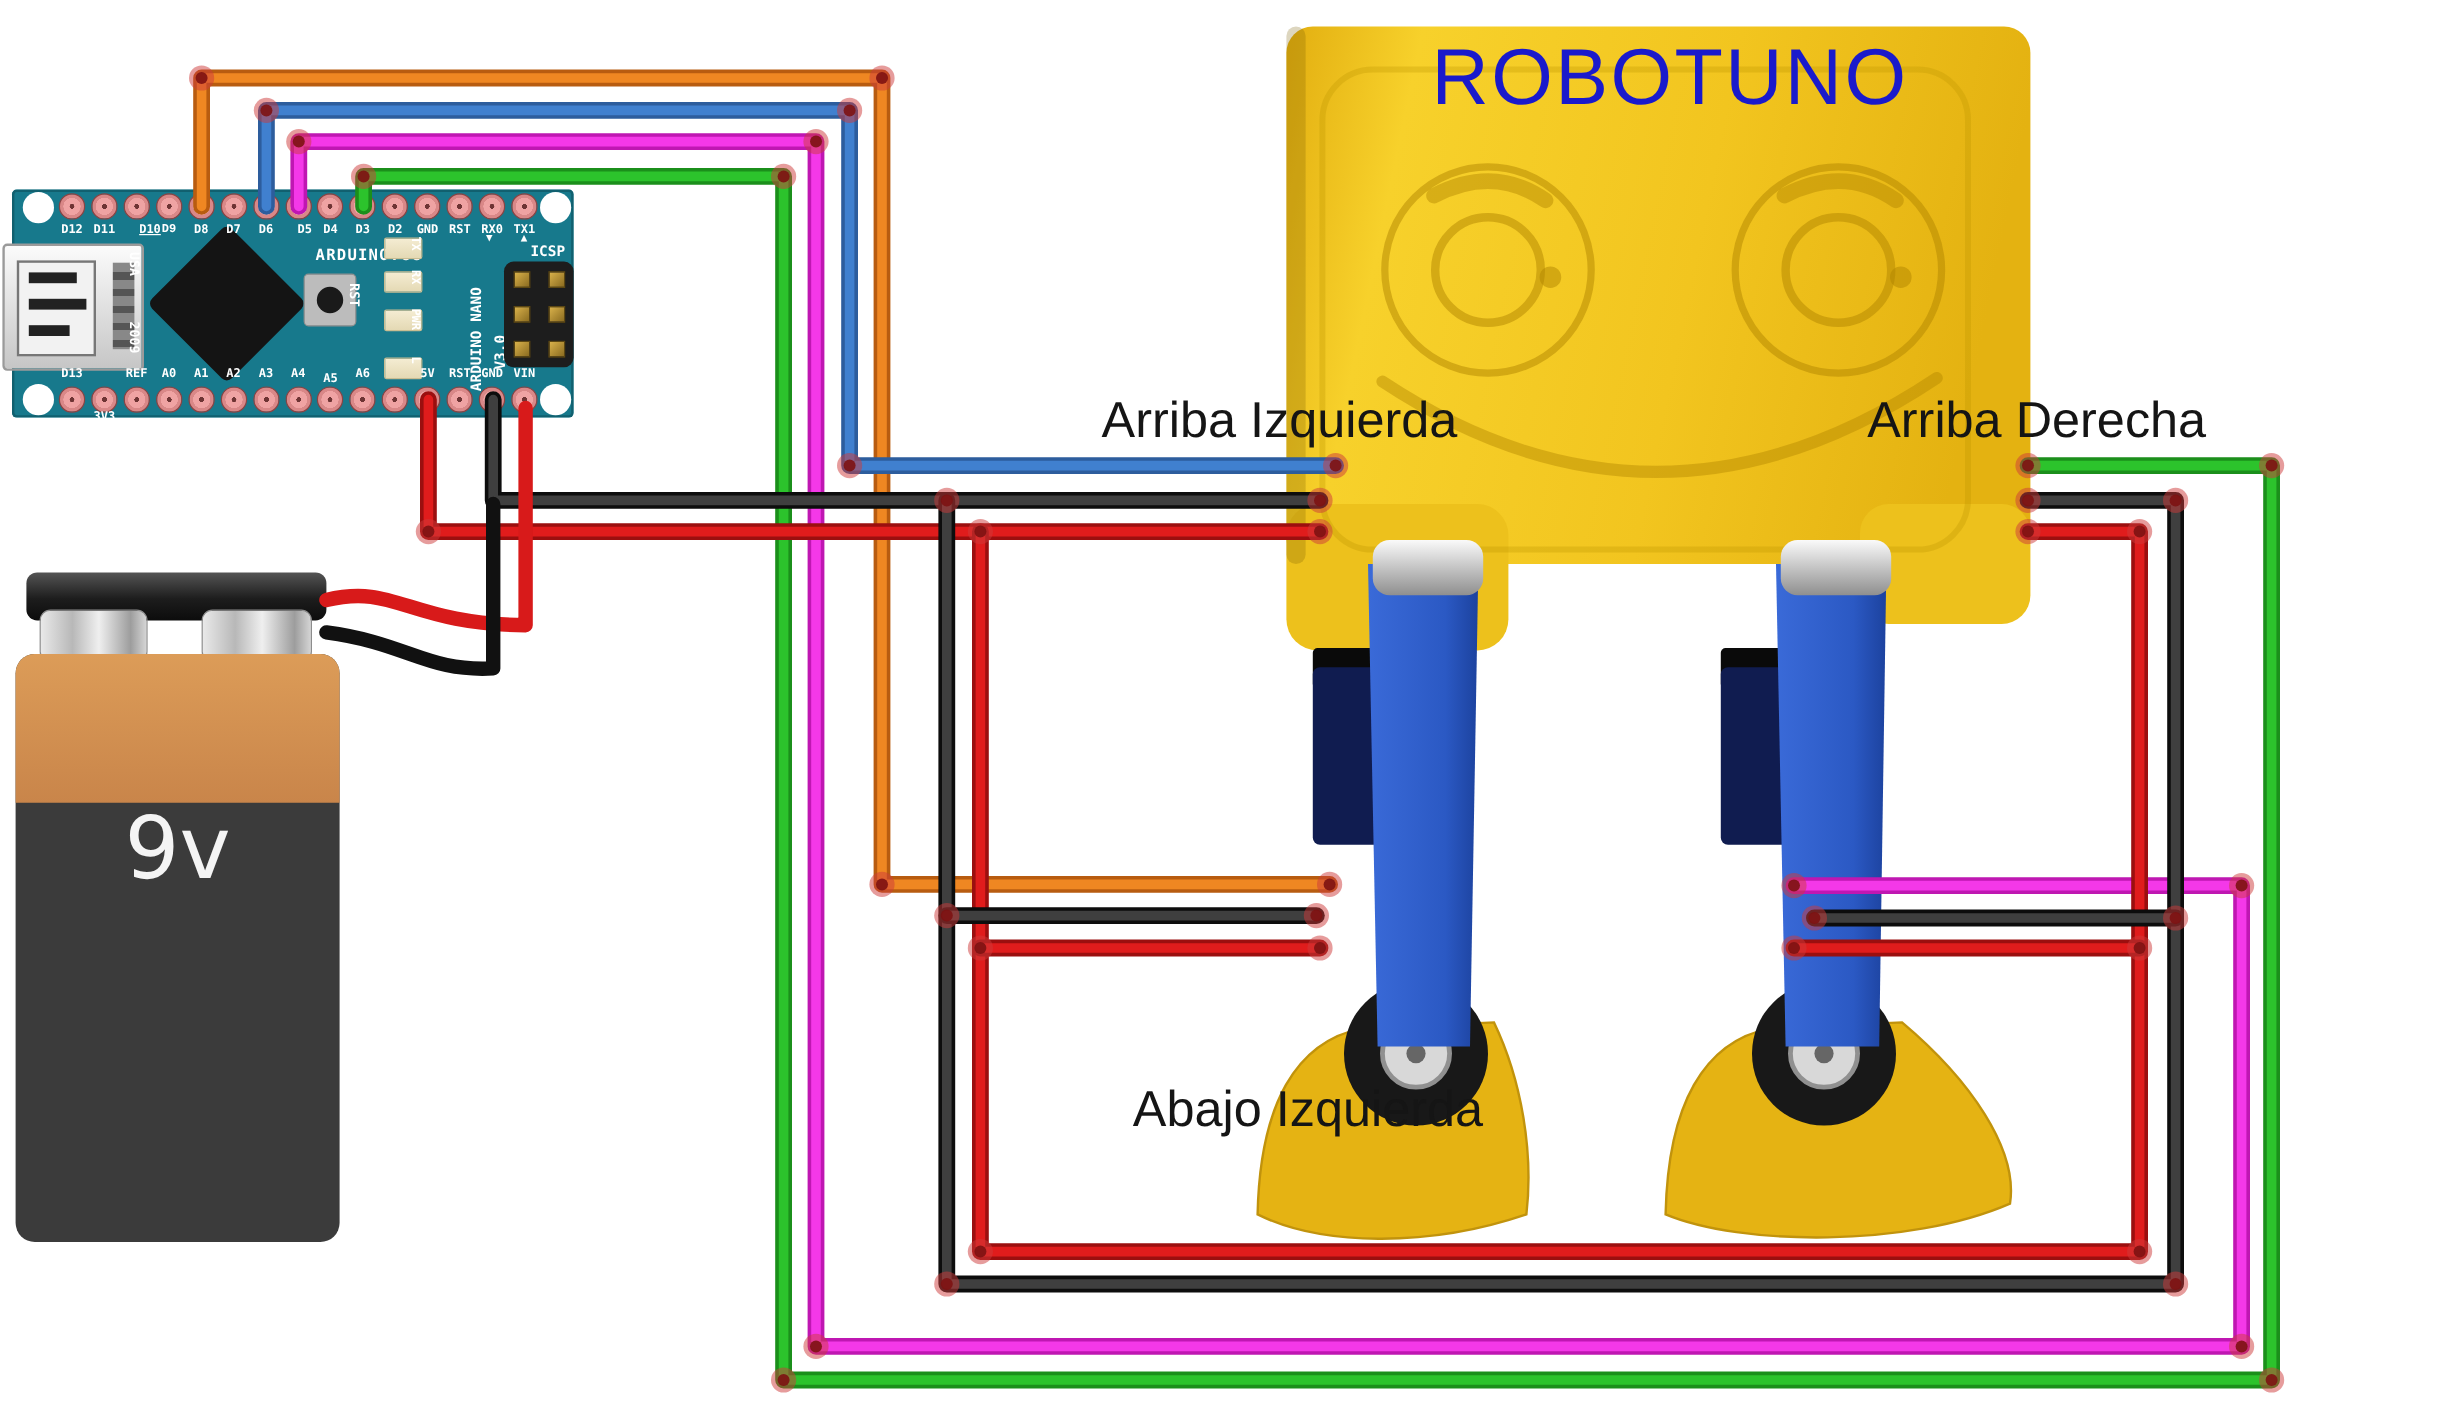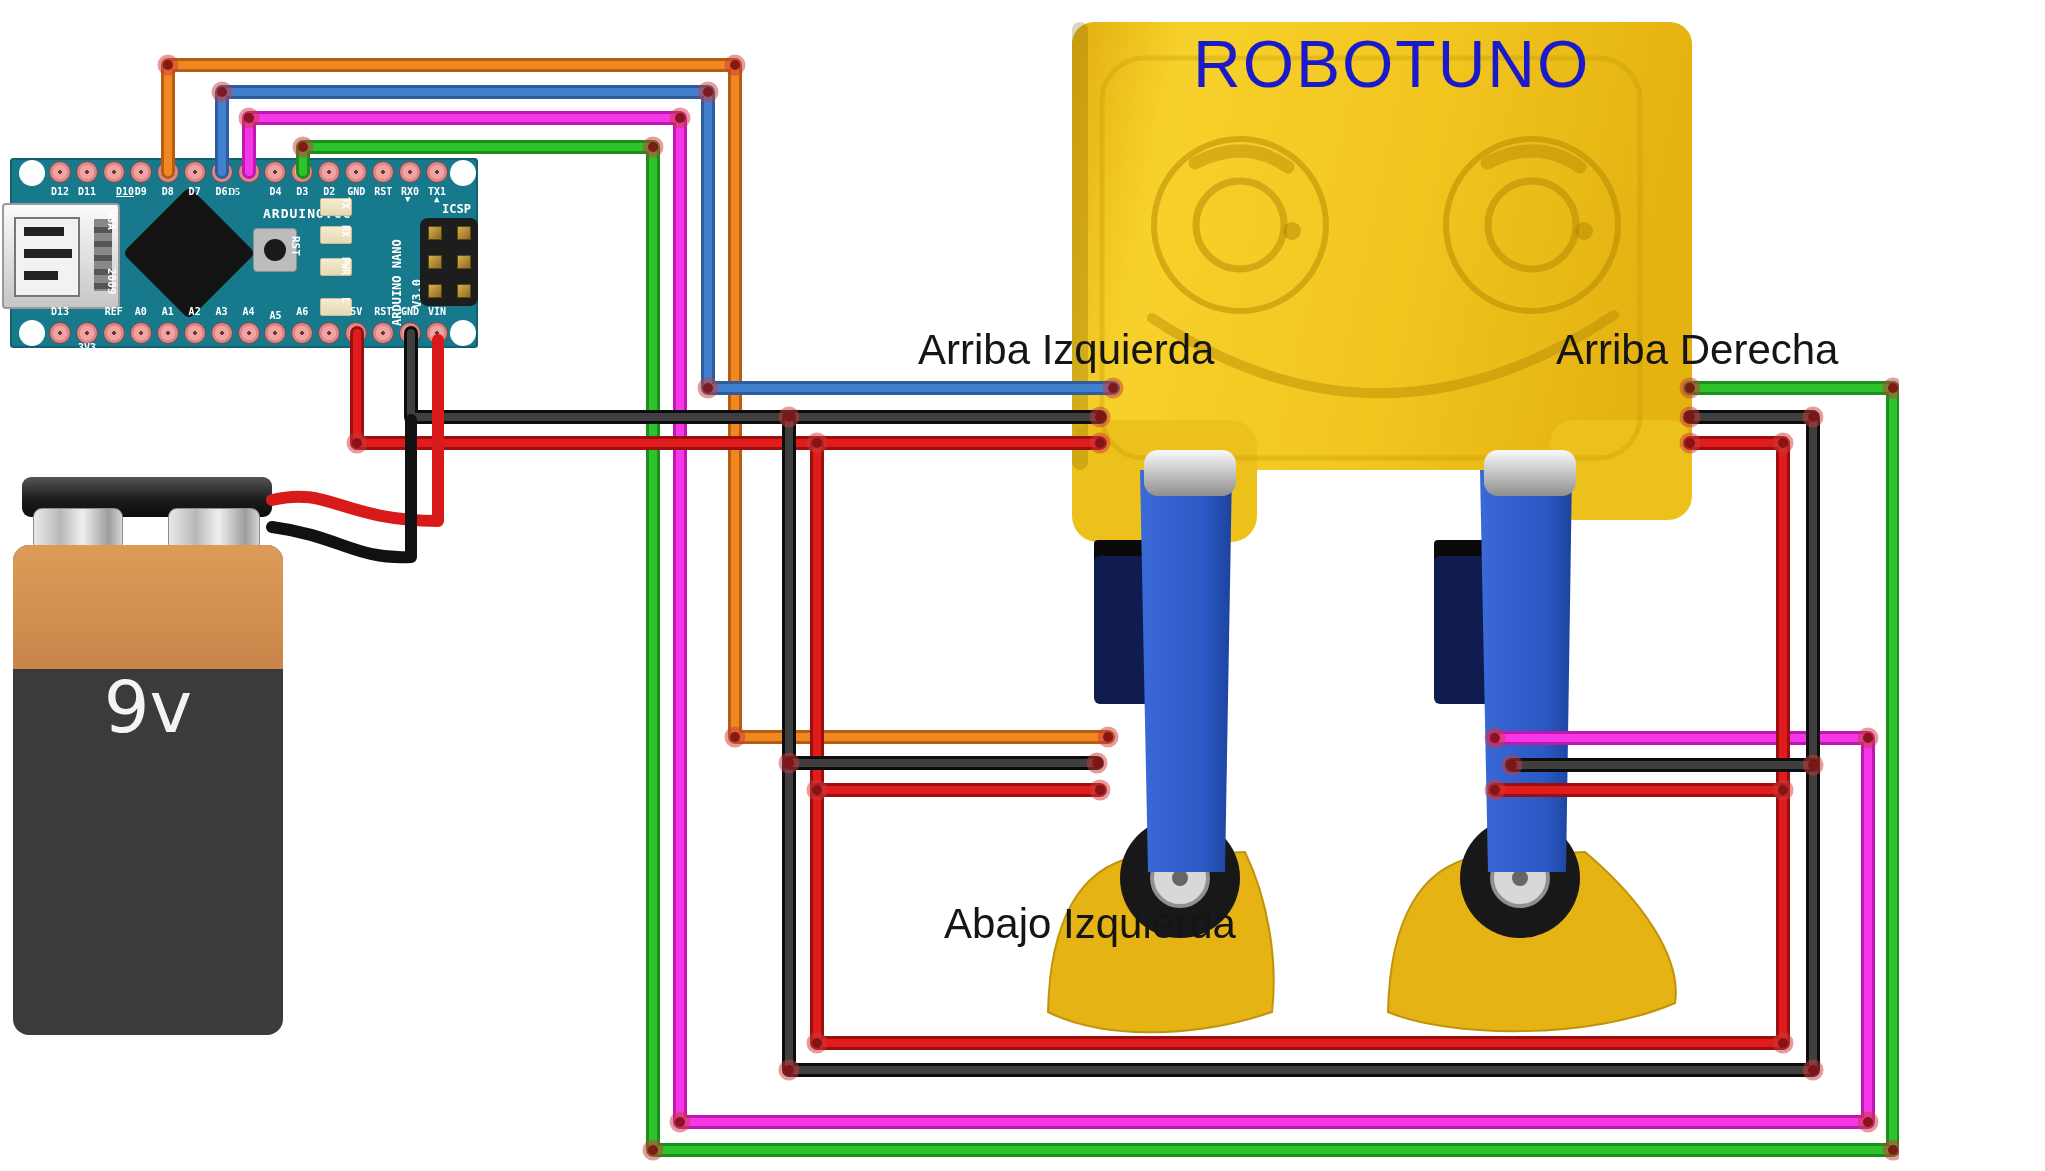--- a/index.html
+++ b/index.html
@@ -1,16 +1,16 @@
 <!DOCTYPE html>
 <html><head>
 <meta charset="utf-8">
 <style>
   html,body{margin:0;padding:0;background:#ffffff;}
-  #stage{position:relative;width:1899px;height:1171px;background:#ffffff;overflow:hidden;
+  #stage{position:relative;width:2045px;height:1171px;background:#ffffff;overflow:hidden;
          font-family:"Liberation Sans",sans-serif;}
   svg.layer{position:absolute;left:0;top:0;pointer-events:none;}
   
   .servo-label{position:absolute;color:#151515;font-size:42px;font-family:"Liberation Sans",sans-serif;white-space:nowrap;text-align:right;}
   #robot-title{position:absolute;left:1193px;top:26px;color:#1a1acb;font-size:66px;letter-spacing:2px;
                font-family:"Liberation Sans",sans-serif;white-space:nowrap;}
   
   #arduino-board{position:absolute;left:10px;top:158px;width:468px;height:190px;background:#17798c;
                  border-radius:4px;box-shadow:inset 0 0 0 2px #11606f;}
   .hole{position:absolute;width:26px;height:26px;border-radius:50%;background:#ffffff;}
@@ -182,29 +182,29 @@
     <div class="vtext" style="left:424px;top:36px;font-size:9px;">▲</div>
 
     <div id="pins-container">
         <div class="pin" style="left: 39px; top: 3px;"></div>
         <span class="pin-label" style="left: 33px; top: 28px;">D12</span>
         <div class="pin" style="left: 65.93px; top: 3px;"></div>
         <span class="pin-label" style="left: 59.93px; top: 28px;">D11</span>
         <div class="pin" style="left: 92.86px; top: 3px;"></div>
         <span class="pin-label" style="left: 98px; top: 28px; text-decoration: underline;">D10</span>
         <div class="pin" style="left: 119.79px; top: 3px;"></div>
-        <span class="pin-label" style="left: 113.79px; top: 28px;">D9</span>
+        <span class="pin-label" style="left: 113.79px; top: 28px; font-family: Liberation Mono, monospace;">D9</span>
         <div class="pin" style="left: 146.72px; top: 3px;"></div>
         <span class="pin-label" style="left: 140.72px; top: 28px;">D8</span>
         <div class="pin" style="left: 173.65px; top: 3px;"></div>
         <span class="pin-label" style="left: 167.65px; top: 28px;">D7</span>
         <div class="pin" style="left: 200.58px; top: 3px;"></div>
         <span class="pin-label" style="left: 194.58px; top: 28px;">D6</span>
         <div class="pin" style="left: 227.51px; top: 3px;"></div>
-        <span class="pin-label" style="left: 207px; top: 28px; font-family: Liberation Serif, serif;">D5</span>
+        <span class="pin-label" style="left: 227px; top: 28px;">D5</span>
         <div class="pin" style="left: 254.44px; top: 3px;"></div>
         <span class="pin-label" style="left: 248.44px; top: 28px;">D4</span>
         <div class="pin" style="left: 281.37px; top: 3px;"></div>
         <span class="pin-label" style="left: 275.37px; top: 28px;">D3</span>
         <div class="pin" style="left: 308.3px; top: 3px;"></div>
         <span class="pin-label" style="left: 302.3px; top: 28px;">D2</span>
         <div class="pin" style="left: 335.23px; top: 3px;"></div>
         <span class="pin-label" style="left: 329.23px; top: 28px;">GND</span>
         <div class="pin" style="left: 362.16px; top: 3px;"></div>
         <span class="pin-label" style="left: 356.16px; top: 28px;">RST</span>

